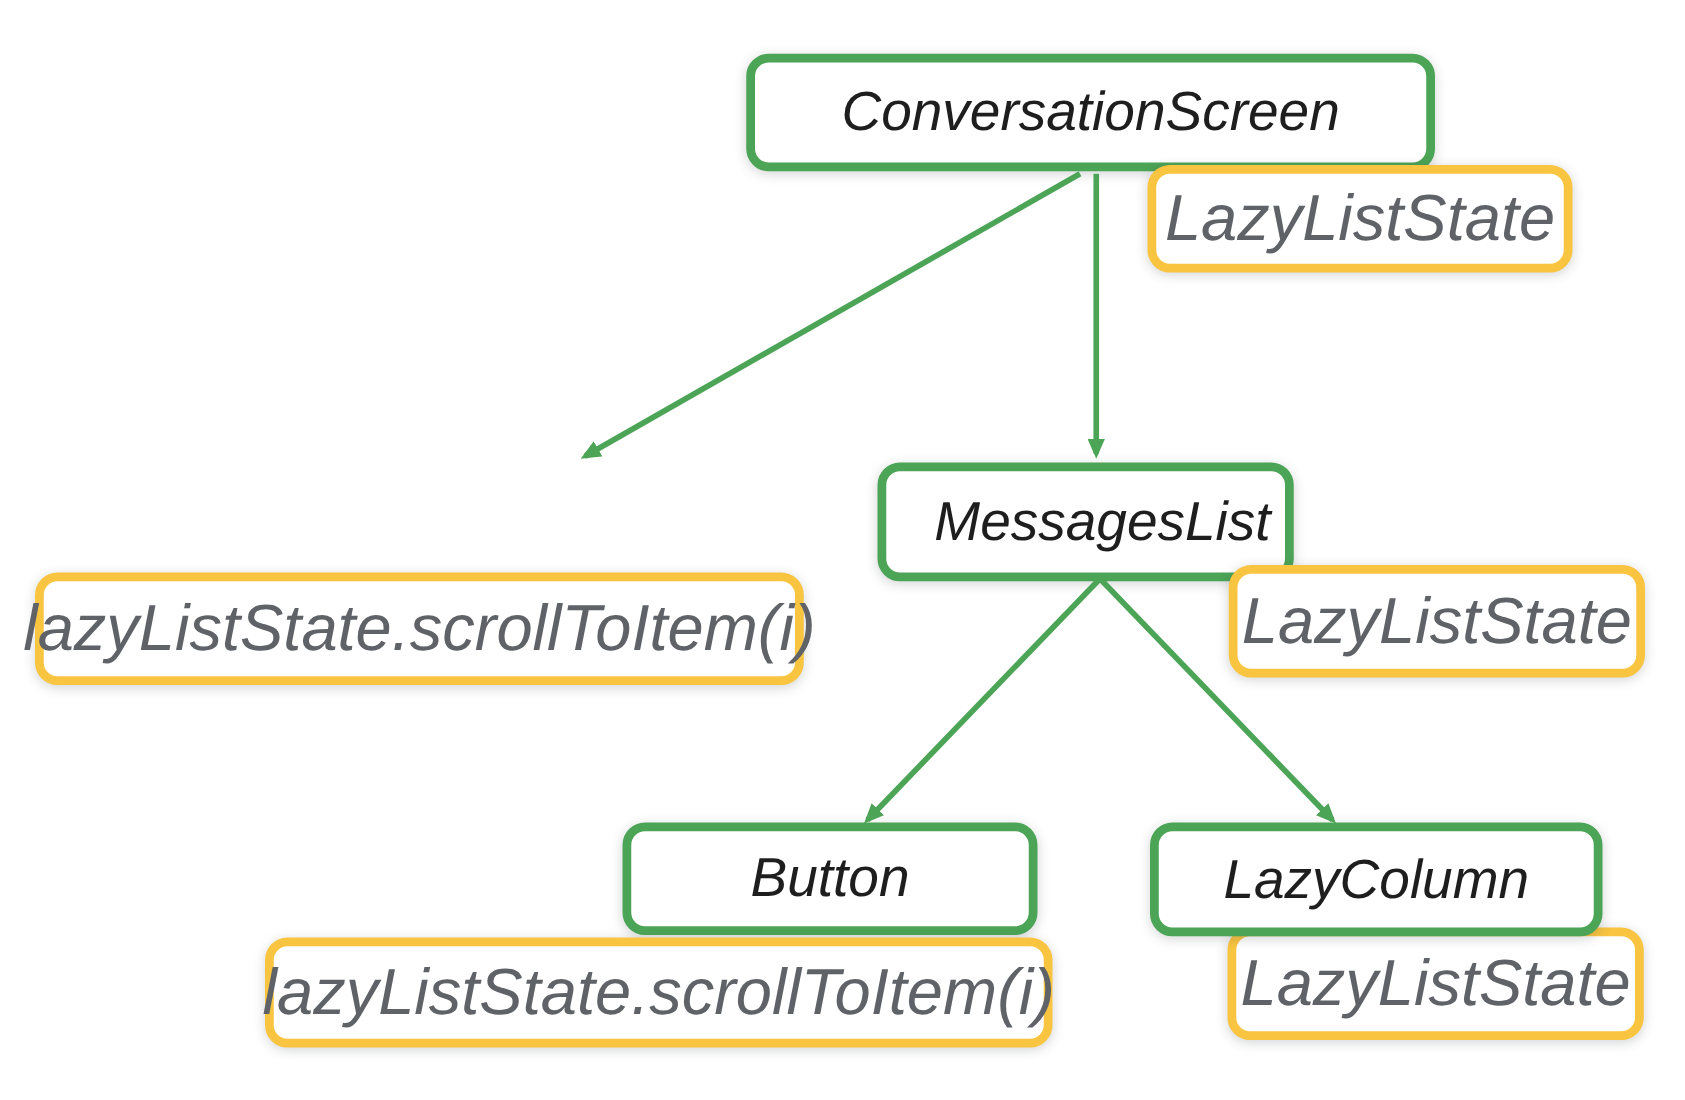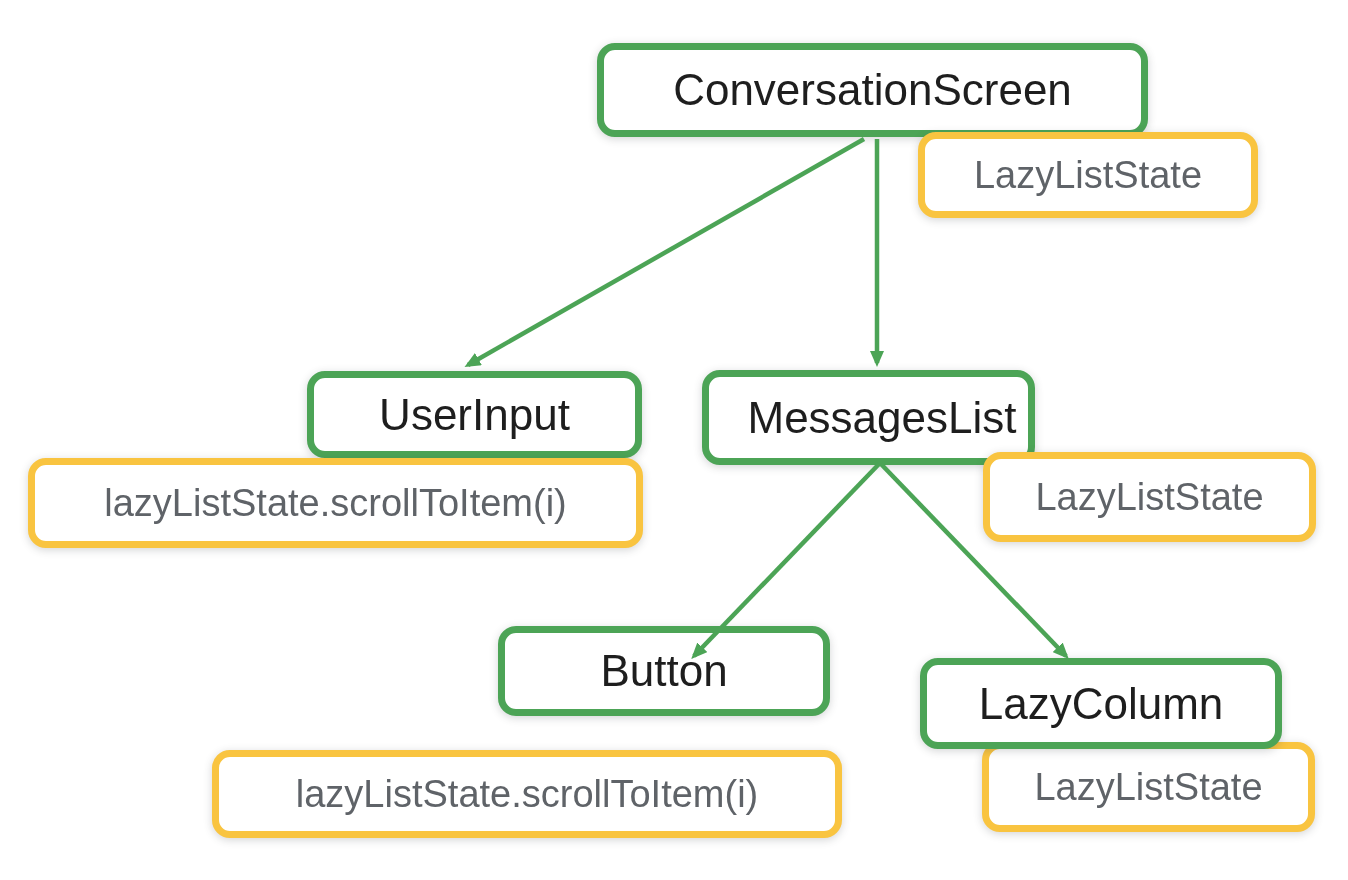--- a/index.html
+++ b/index.html
@@ -19,38 +19,39 @@
     font-family:"Liberation Sans","DejaVu Sans",sans-serif;
   }
   .node,.state{
     position:absolute;
     box-sizing:border-box;
     background:#ffffff;
     display:flex;align-items:center;justify-content:center;
     border-radius:18px;
     box-shadow:0 2px 9px rgba(60,64,67,0.22);
     white-space:nowrap;
+    font-style:italic;
   }
   .node{
     border:7px solid var(--composable-border);
     color:var(--composable-text);
     font-size:44px;
     z-index:2;
   }
   .state{
     border:7px solid var(--state-border);
     color:var(--state-text);
-    font-size:38px;
+    font-size:52px;
     z-index:3;
   }
   
   #node-conversation-screen{left:597px;top:43px;width:551px;height:94px;}
   #node-user-input{left:307px;top:371px;width:335px;height:87px;}
   #node-messages-list{left:702px;top:370px;width:333px;height:95px;padding-left:27px;}
-  #node-button{left:498px;top:626px;width:332px;height:90px;}
+  #node-button{left:498px;top:658px;width:332px;height:90px;}
   #node-lazy-column{left:920px;top:658px;width:362px;height:91px;z-index:4;}
   
   #state-conversation-screen{left:918px;top:132px;width:340px;height:86px;}
   #state-user-input{left:28px;top:458px;width:615px;height:90px;}
   #state-messages-list{left:983px;top:452px;width:333px;height:90px;}
   #state-button{left:212px;top:750px;width:630px;height:88px;}
   #state-lazy-column{left:982px;top:742px;width:333px;height:90px;}
   
   #edges{
     position:absolute;left:0;top:0;width:1348px;height:880px;
@@ -61,23 +62,20 @@
 </style>
 </head>
 <body>
 
 <div id="canvas">
 
   <div class="node" id="node-conversation-screen">
     <span>ConversationScreen</span>
   </div>
 
-  <div class="node" id="node-user-input">
-    <span>UserInput</span>
-  </div>
 
   <div class="node" id="node-messages-list">
     <span>MessagesList</span>
   </div>
 
   <div class="node" id="node-button">
     <span>Button</span>
   </div>
 
   <div class="node" id="node-lazy-column">

